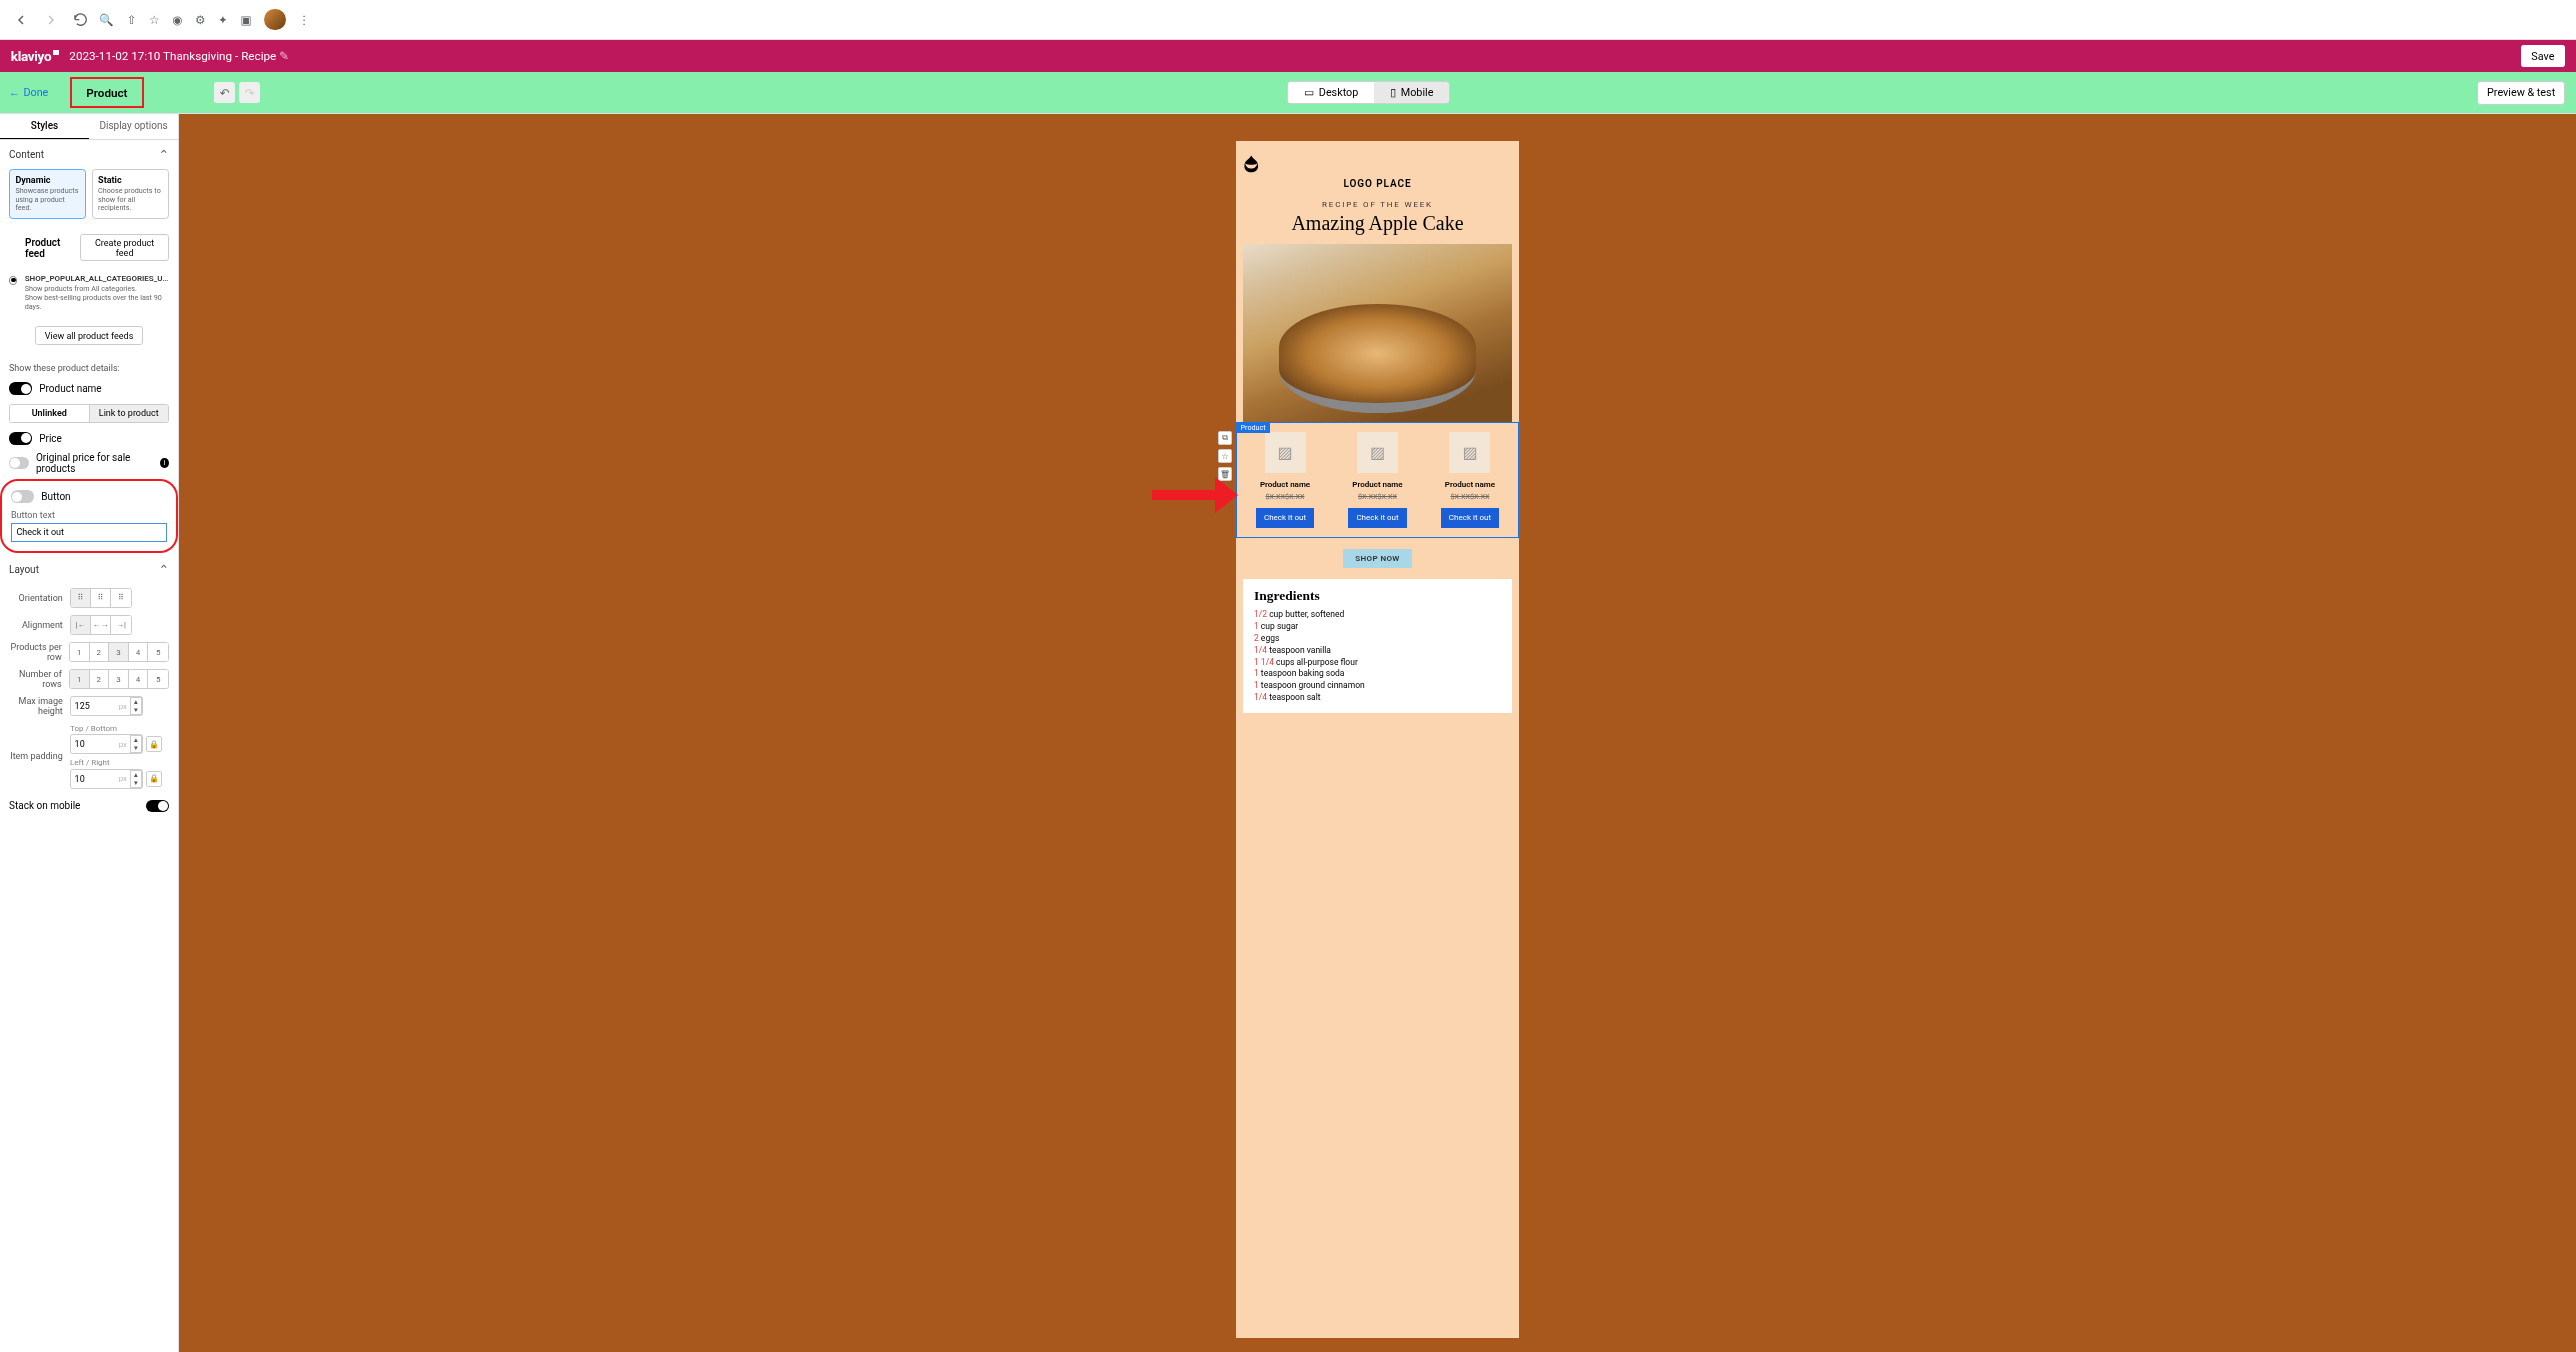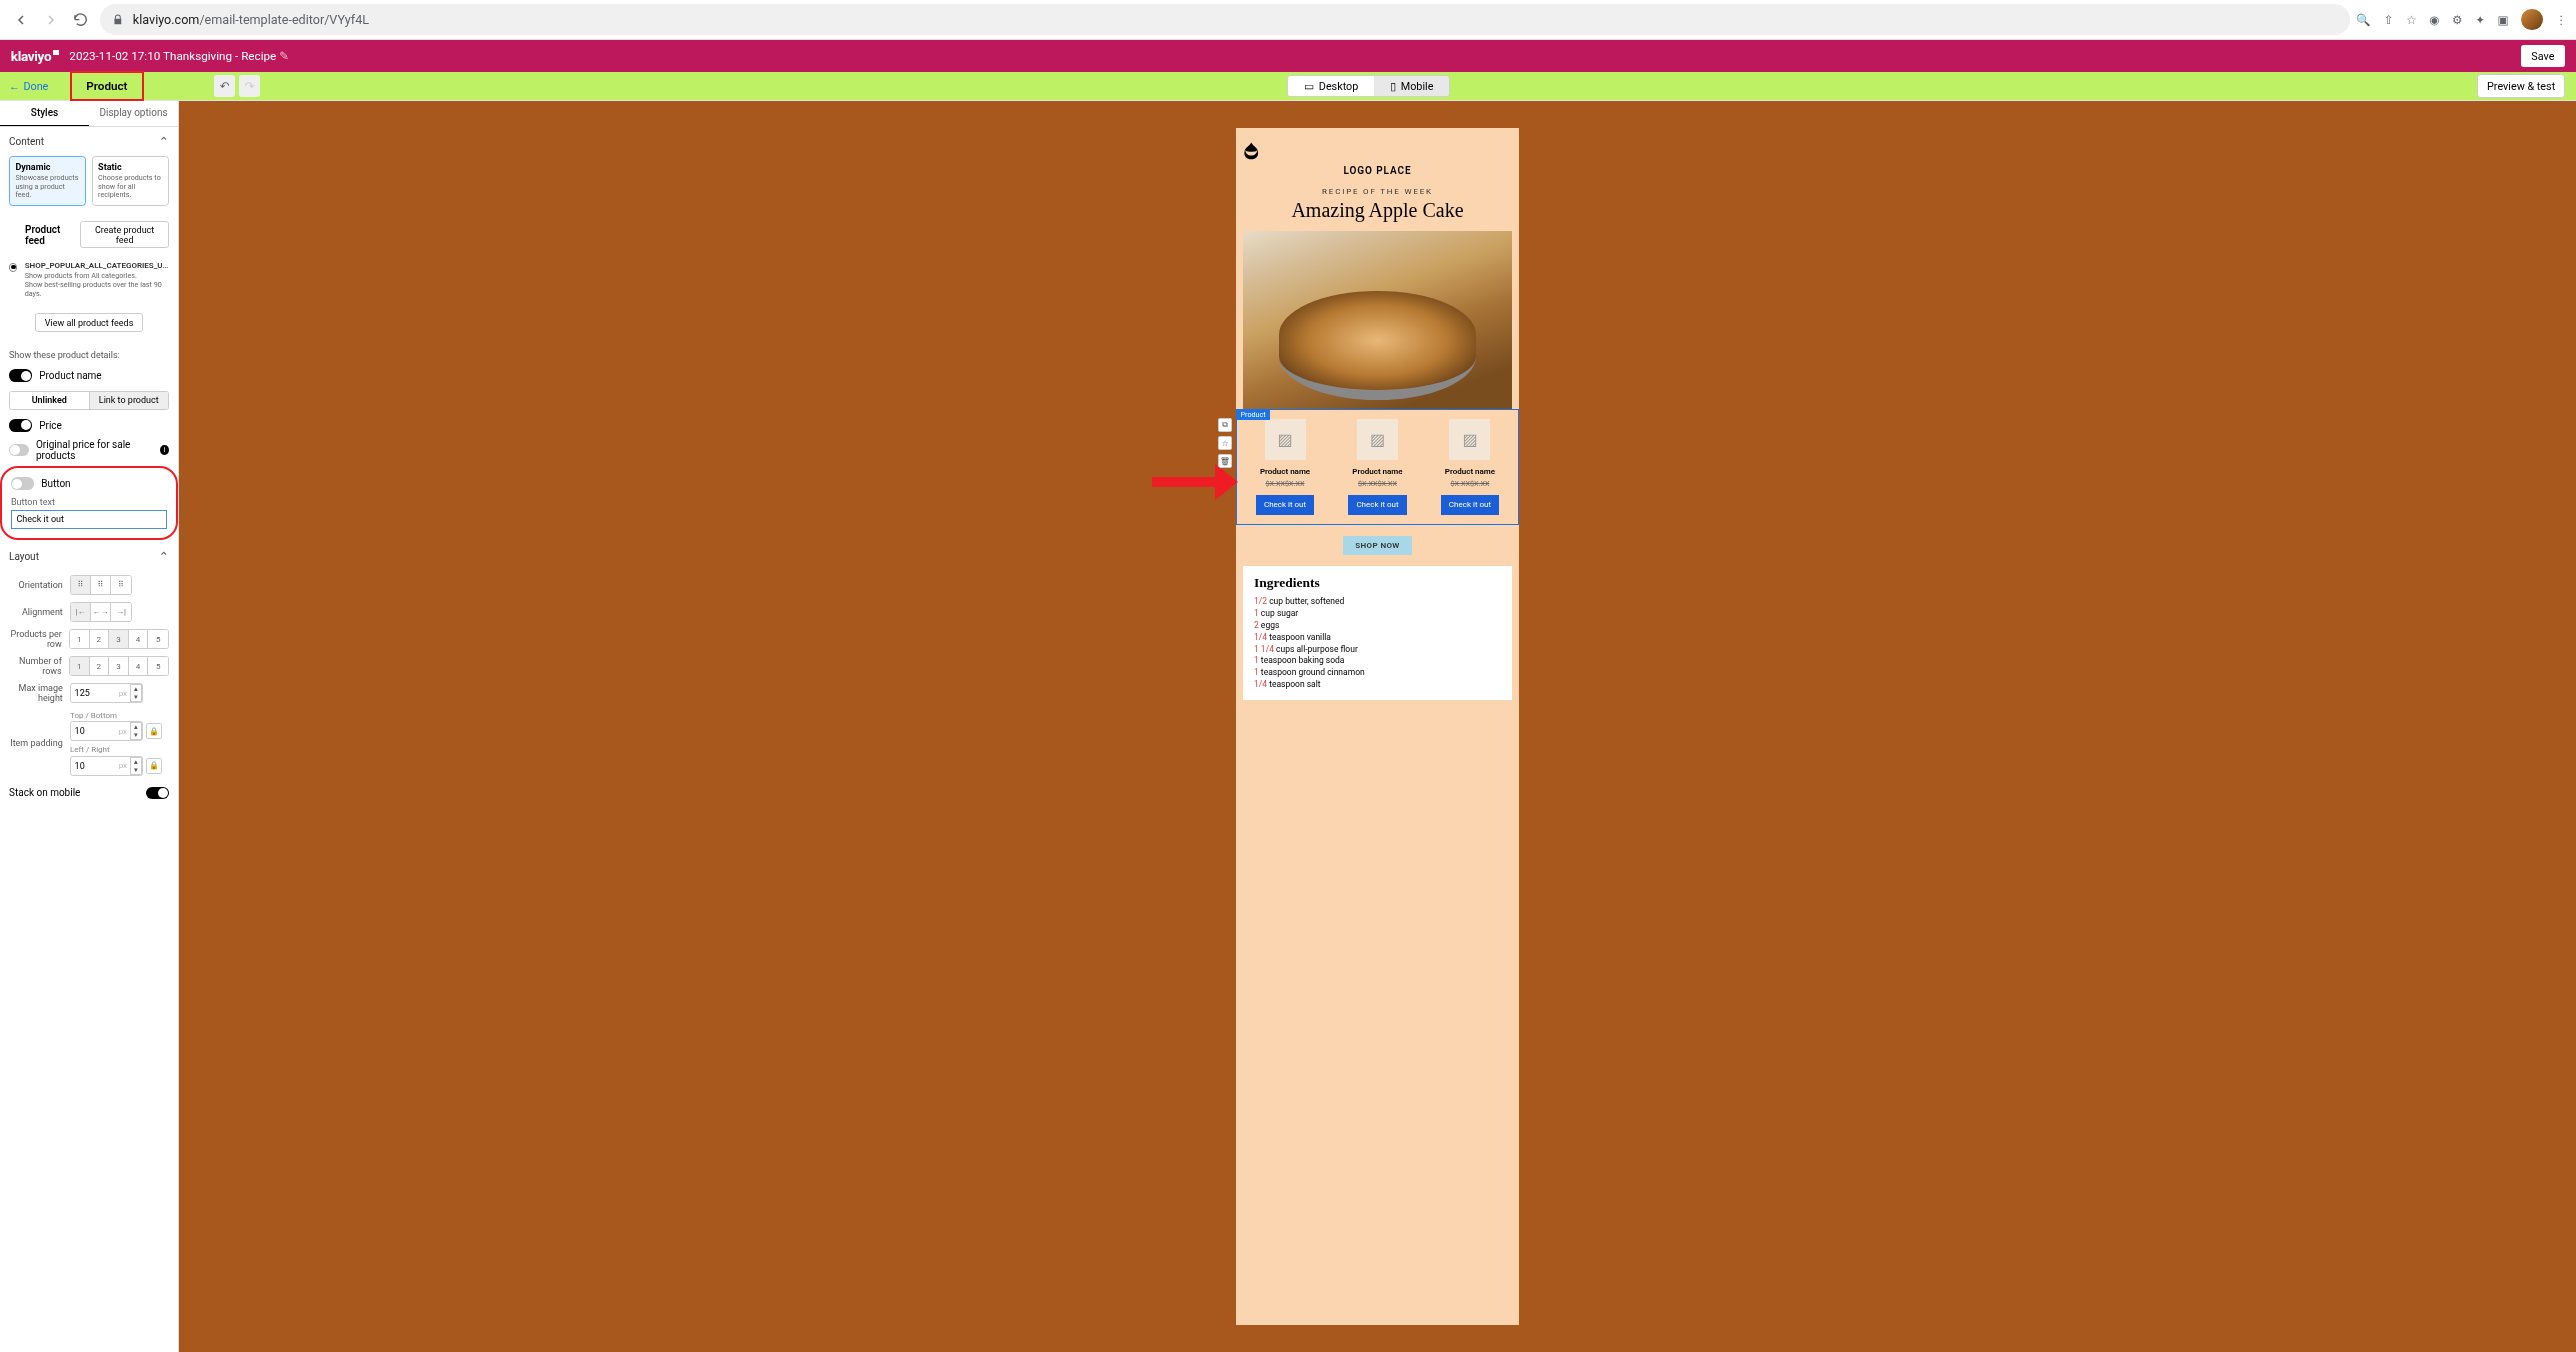--- a/index.html
+++ b/index.html
@@ -16,21 +16,21 @@
 
 
 .app-bar { height: 32px; background: #be185d; color: #fff; display: flex; align-items: center; padding: 0 10.8px; gap: 10.8px; }
 .klaviyo-logo { font-weight: 700; font-size: 13.5px; letter-spacing: -0.3px; display:flex; align-items:center; gap:1.8px;}
 .klaviyo-logo .sq { width:5.4px; height:5.4px; background:#fff; display:inline-block; position:relative; top:-3.6px;}
 .app-title { font-size: 11.7px; }
 .app-bar-right { margin-left: auto; }
 .save-btn { background: #fff; color: #000; border: none; padding: 4.5px 10.8px; font-size: 10.8px; border-radius: 2.7px; cursor: pointer; }
 
 
-.sec-bar { height: 29px; border-bottom: 0.9px solid #e0e0e0; display: flex; align-items: center; background: #bef264; }
+.sec-bar { height: 42px; border-bottom: 0.9px solid #e0e0e0; display: flex; align-items: center; background: #86efac; }
 .done-link { color: #1a73e8; font-size: 10.8px; margin-left: 9px; cursor: pointer; display: flex; align-items: center; gap: 3.6px; }
 .done-link::before { content: "←"; font-size: 10.8px; }
 .tab-product { margin-left: 21.5px; padding: 6.3px 14.4px; font-size: 11.7px; font-weight: 600; color: #000; border: 2.7px solid #ee1c25; }
 .undo-group { margin-left: 70px; display: flex; gap: 3.6px; }
 .undo-btn { width: 21.5px; height: 21.5px; background: #efefef; border-radius: 2.7px; display: flex; align-items: center; justify-content: center; color: #666; cursor: pointer; font-size: 11.7px; }
 .undo-btn.disabled { color: #ccc; cursor: default; }
 .device-toggle { margin: 0 auto; display: flex; border: 0.9px solid #d0d0d0; border-radius: 3.6px; overflow: hidden; }
 .device-btn { padding: 3.6px 16px; font-size: 10.8px; display: flex; align-items: center; gap: 4.5px; cursor: pointer; background:#fff;}
 .device-btn.inactive { background: #e8e8e8; }
 .preview-btn { margin-right: 10.8px; border: 0.9px solid #ccc; padding: 4.5px 9px; font-size: 10.8px; border-radius: 3.6px; background: #fff; cursor: pointer; }
@@ -159,26 +159,20 @@
   <div class="bb-btn" style="opacity:.4">
     <svg width="16" height="16" viewBox="0 0 24 24" fill="none" stroke="#5f6368" stroke-width="2.2">
         <path d="M9 6l6 6-6 6"></path>
       </svg>
   </div>
   <div class="bb-btn">
     <svg width="15.2" height="15.2" viewBox="0 0 24 24" fill="none" stroke="#5f6368" stroke-width="2.2">
         <path d="M3 12a9 9 0 1 1 3 6.7M3 12V5m0 7h7"></path>
       </svg>
   </div>
-  <div class="bb-url">
-    <svg width="11.7" height="11.7" viewBox="0 0 24 24" fill="#5f6368">
-        <path d="M6 10V7a6 6 0 1 1 12 0v3h1v11H5V10h1zm2 0h8V7a4 4 0 1 0-8 0v3z"></path>
-      </svg>
-    <span><span class="domain">klaviyo.com</span><span class="path">/email-template-editor/VYyf4L</span></span>
-  </div>
   <div class="bb-right">
     <span>🔍</span>
     <span>⇧</span>
     <span>☆</span>
     <span>◉</span>
     <span>⚙</span>
     <span>✦</span>
     <span>▣</span>
     <div class="bb-avatar"></div>
     <span>⋮</span>

